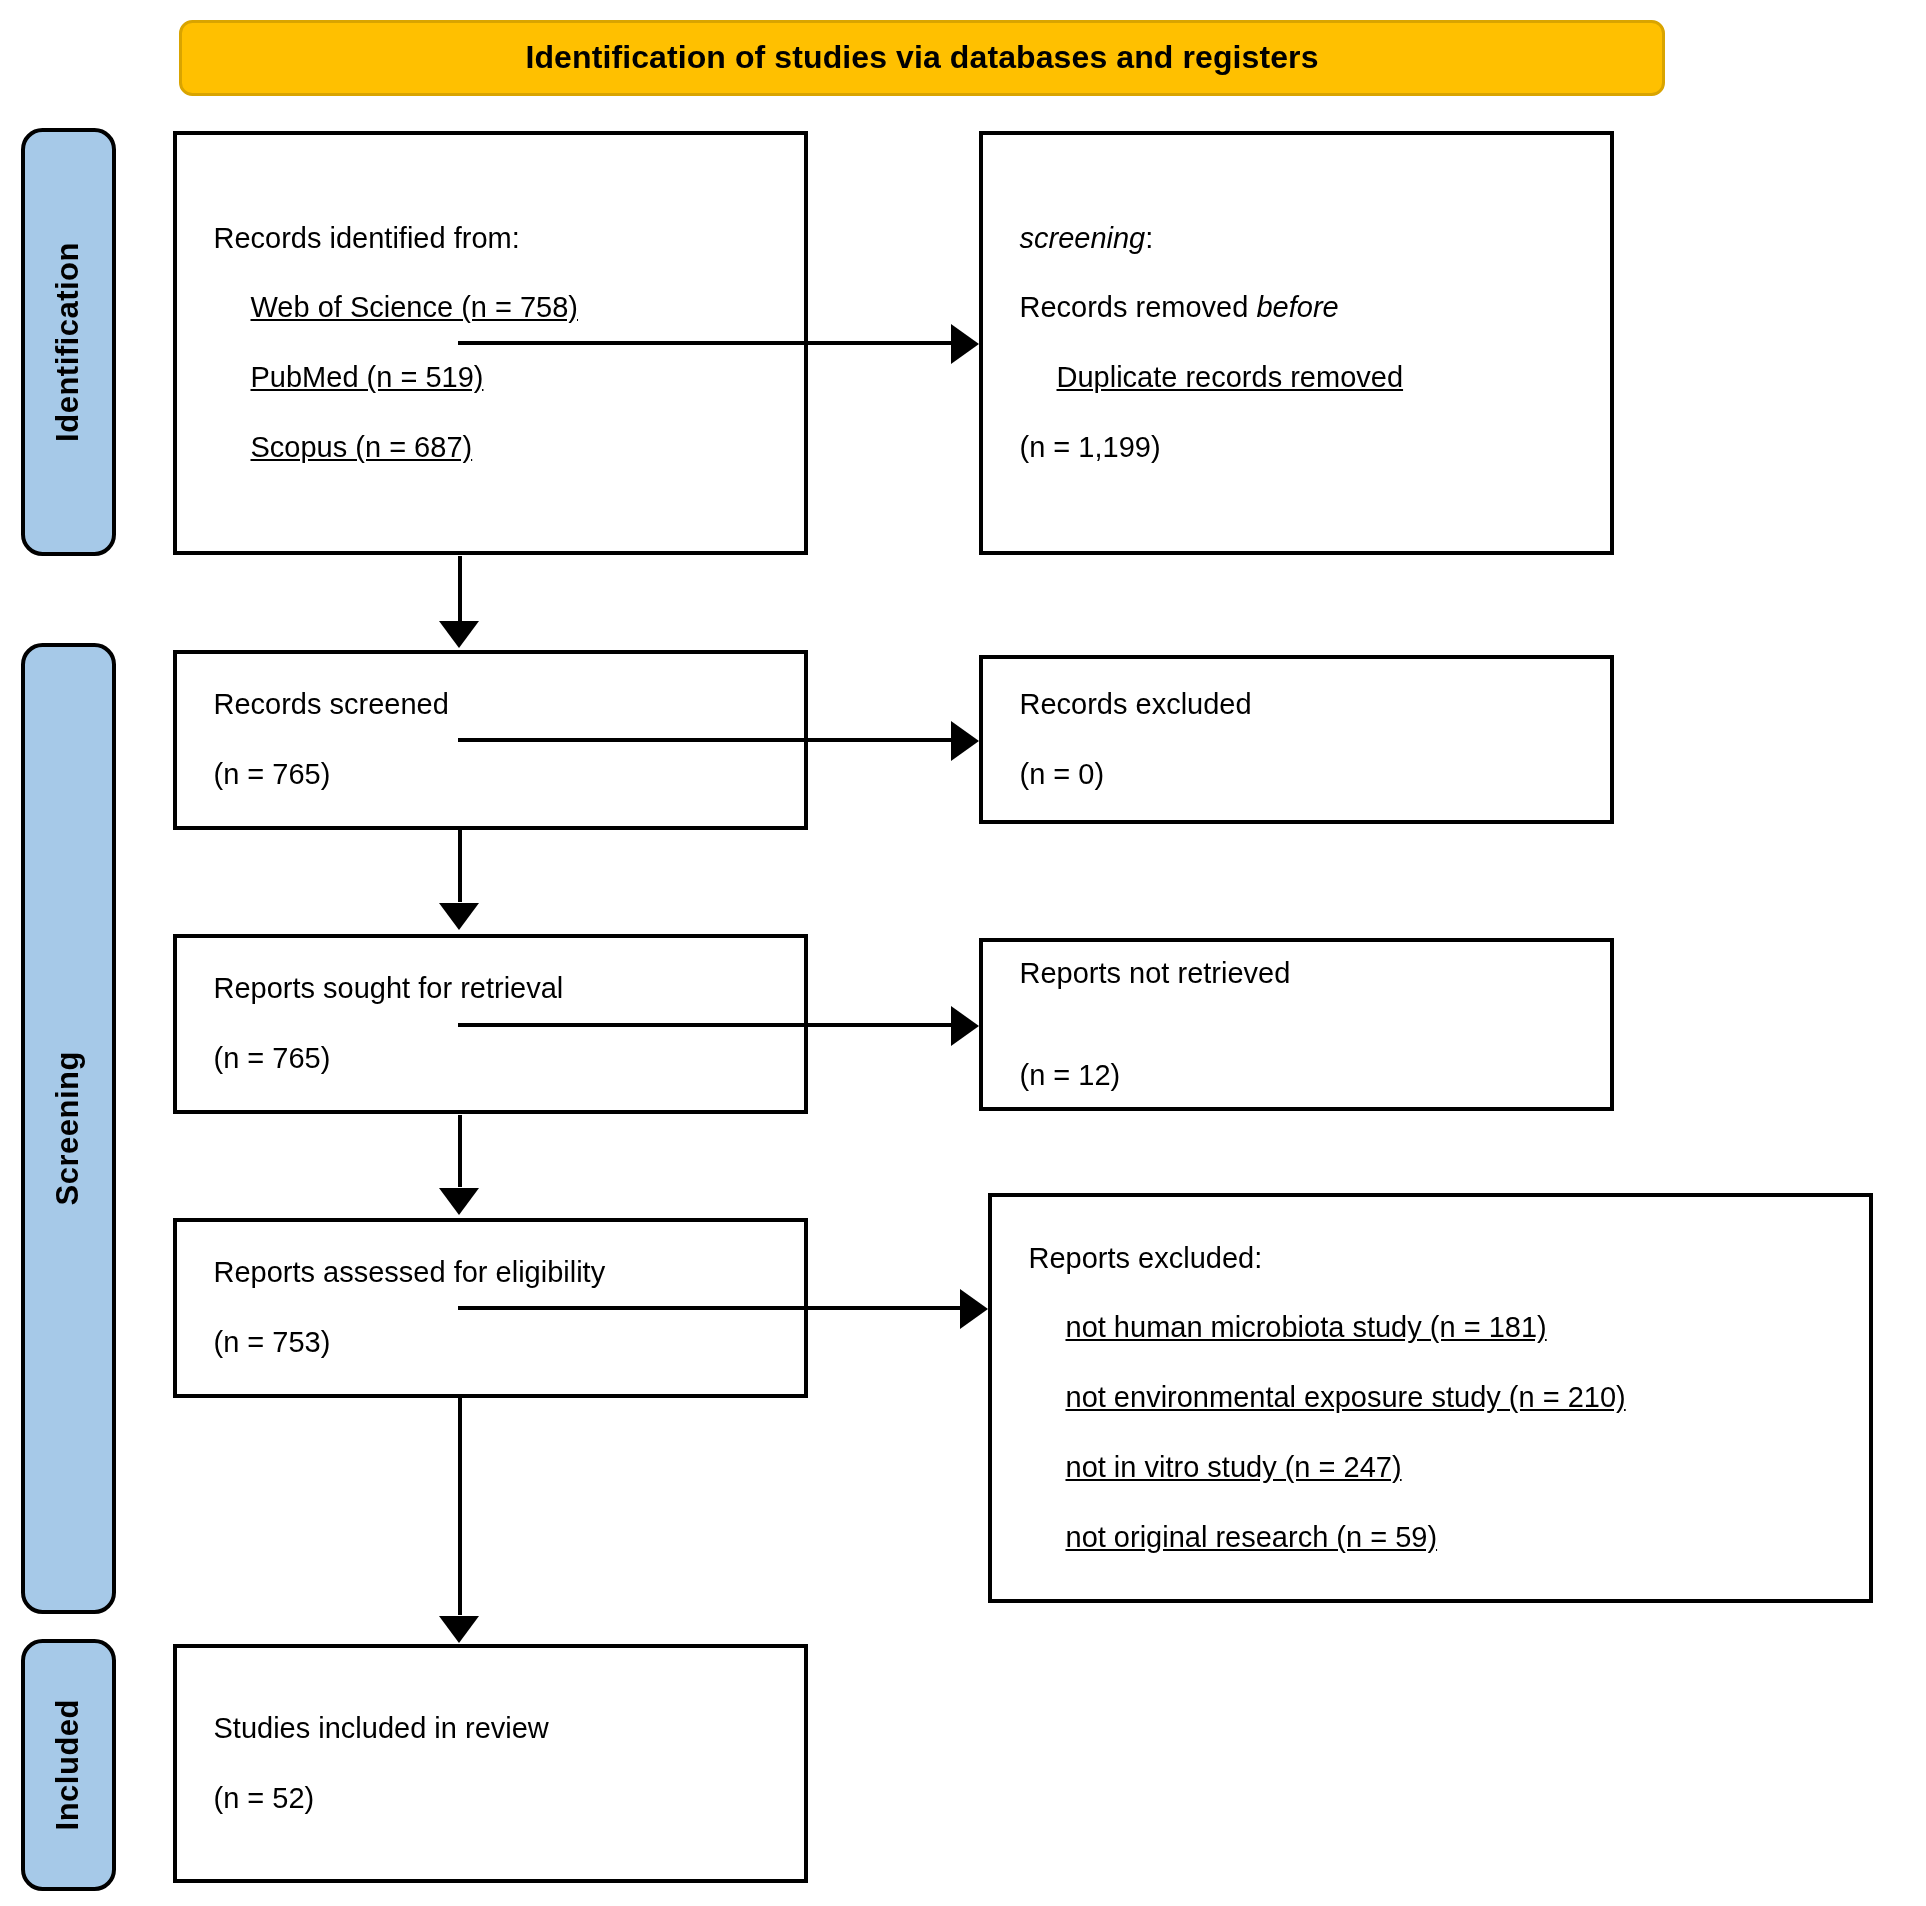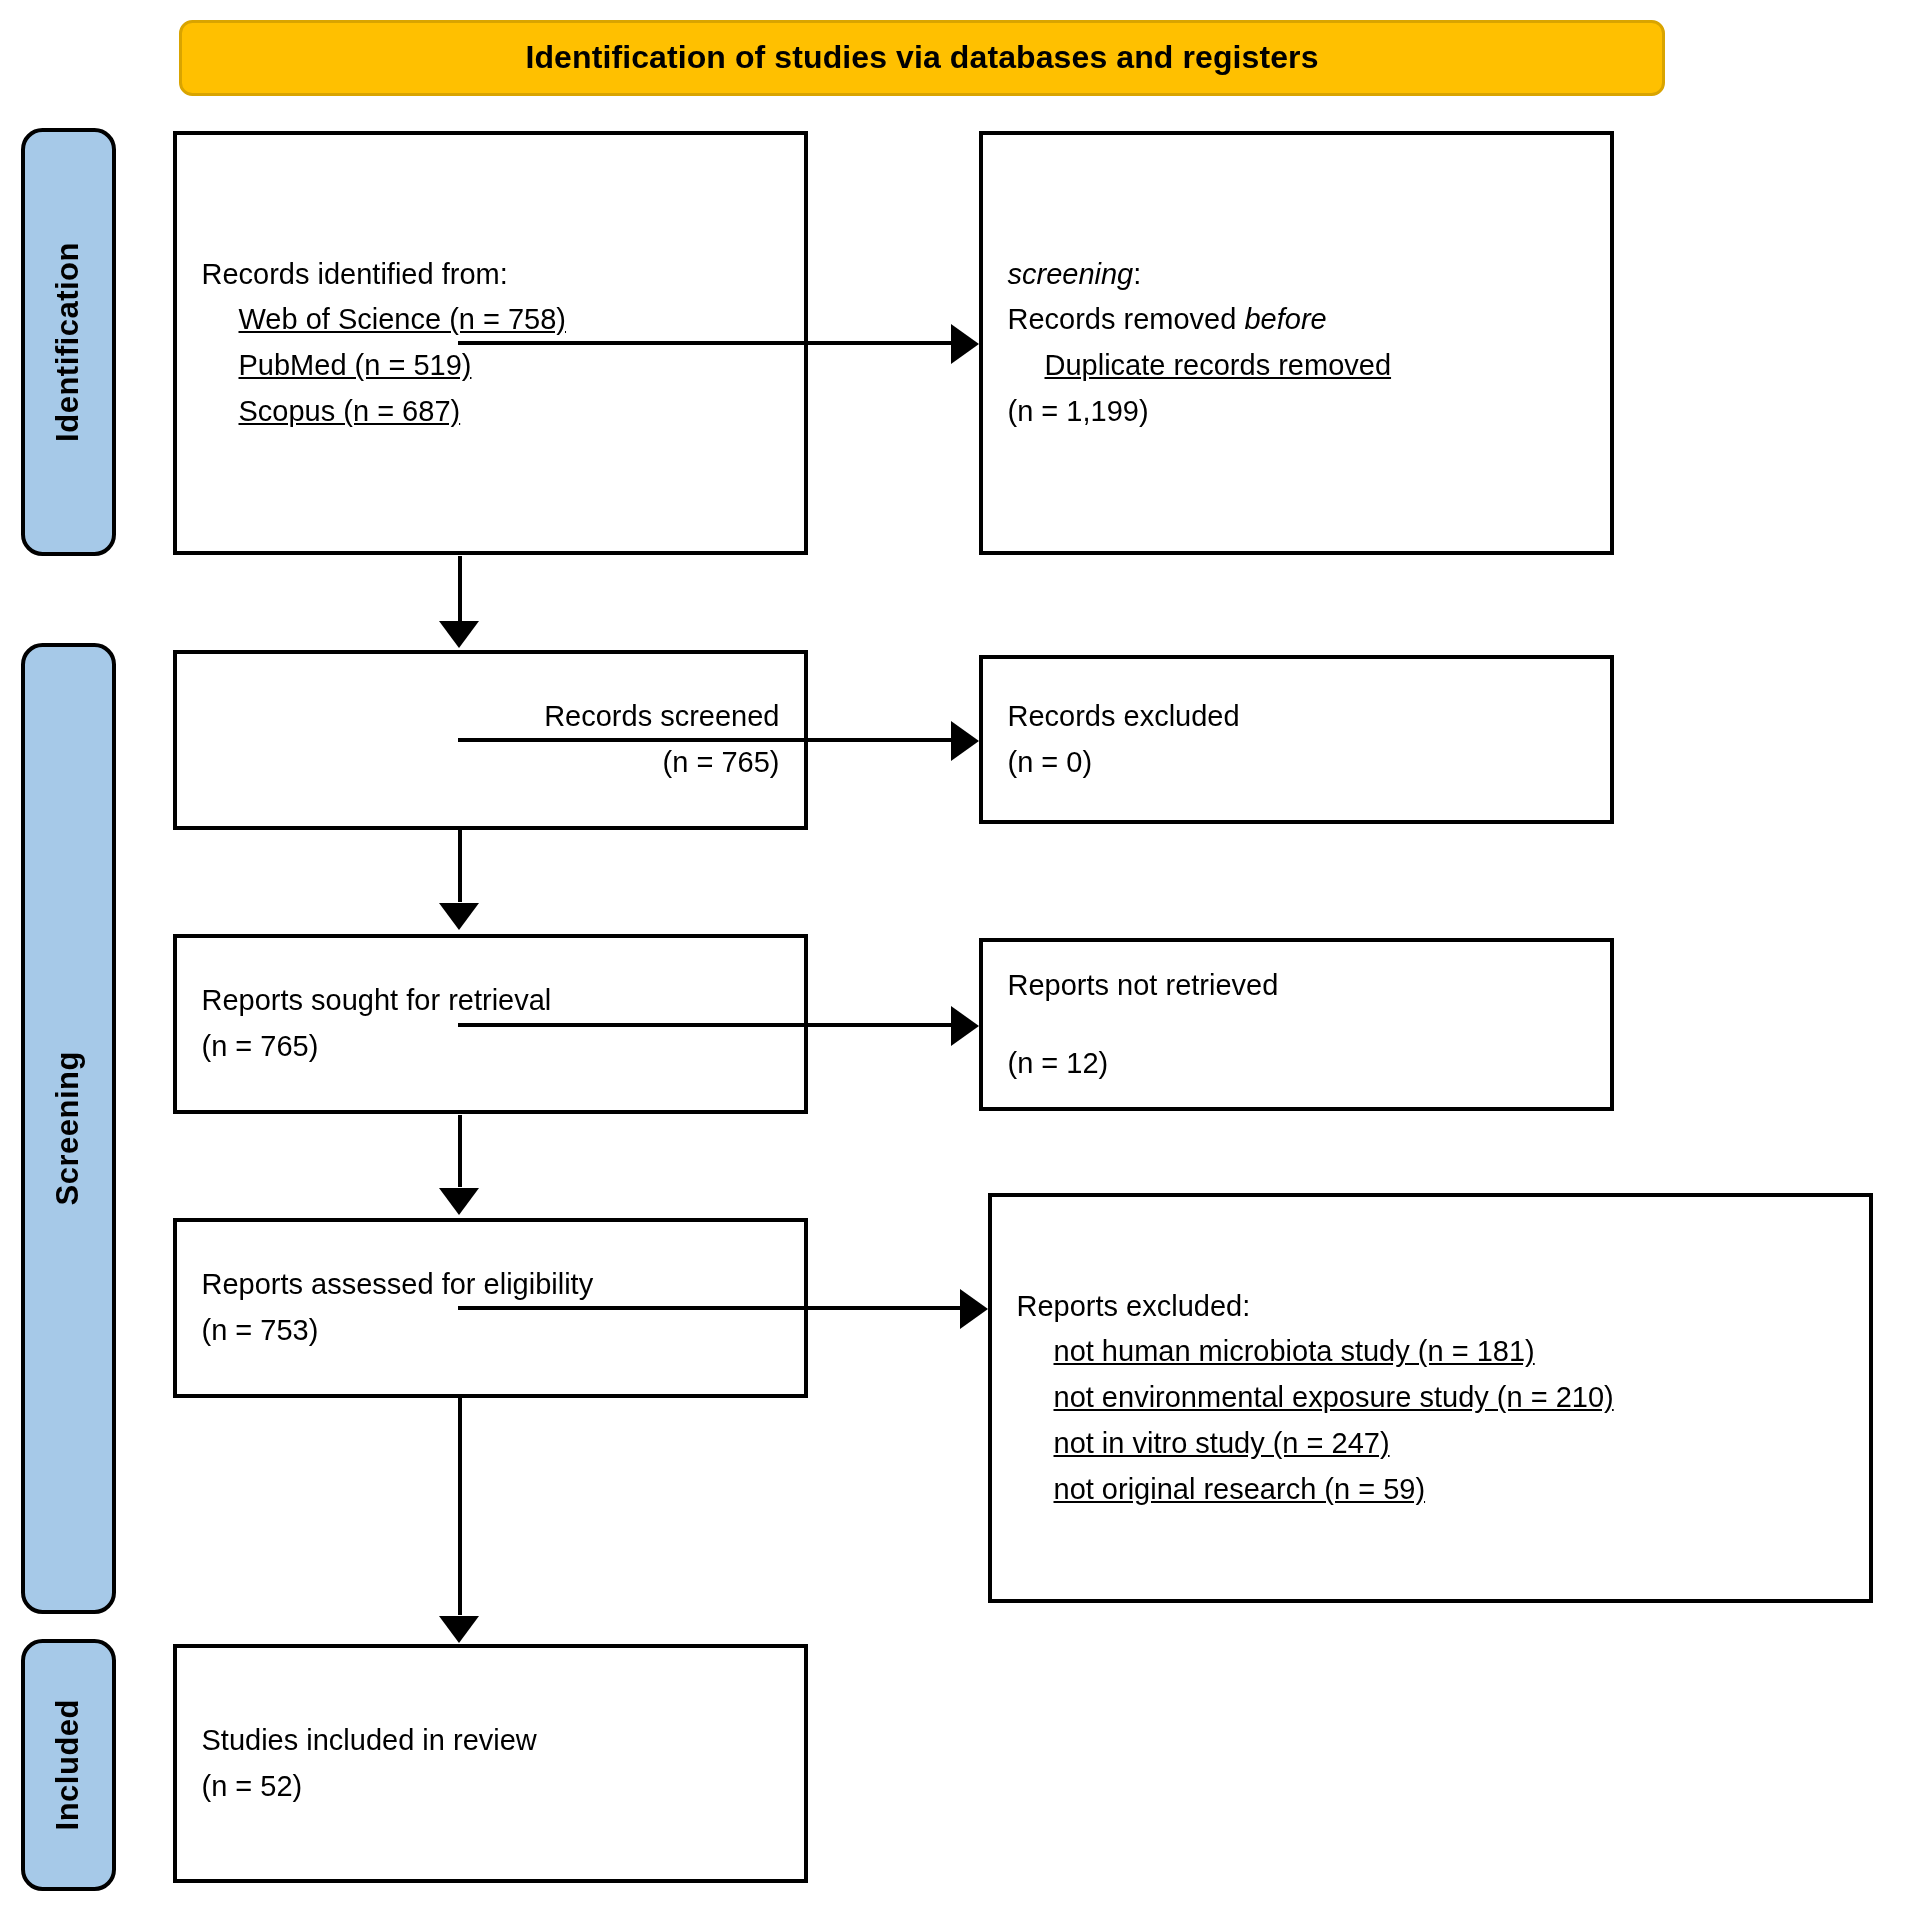--- a/index.html
+++ b/index.html
@@ -62,32 +62,32 @@
   
   .fbox{
     position:absolute;
     background:#ffffff;
     border:4.6px solid #000000;
     box-sizing:border-box;
     padding:0 20.5px;
     display:flex; flex-direction:column; justify-content:center;
   }
   .fbox p{
-    margin:4px;
+    margin:16px;
     font-size:29px;
     line-height:1.30;
     color:#000000;
     white-space:pre;
   }
   .indent{ padding-left:37px;text-decoration:underline; }
   .ital{ font-style:italic; }
 
   
   #box-identified { left:173px; top:131px;  width:635px; height:424px; }
-  #box-screened   { left:173px; top:650px; width:635px; height:180px;align-items:flex-end; }
+  #box-screened   { left:173px; top:650px; width:635px; height:180px; }
   #box-sought     { left:173px; top:934px; width:635px; height:180px; }
   #box-assessed   { left:173px; top:1218px; width:635px; height:180px; }
   #box-included   { left:173px; top:1644px; width:635px; height:239px; }
 
   
   #box-removed      { left:979px; top:131px;  width:635px; height:424px; }
   #box-excluded-rec { left:979px; top:655px; width:635px; height:169px; }
   #box-notretrieved { left:979px; top:938px; width:635px; height:173px;gap:32px; }
   #box-excluded-rep { left:988px; top:1193px; width:885px; height:410px; }
 

